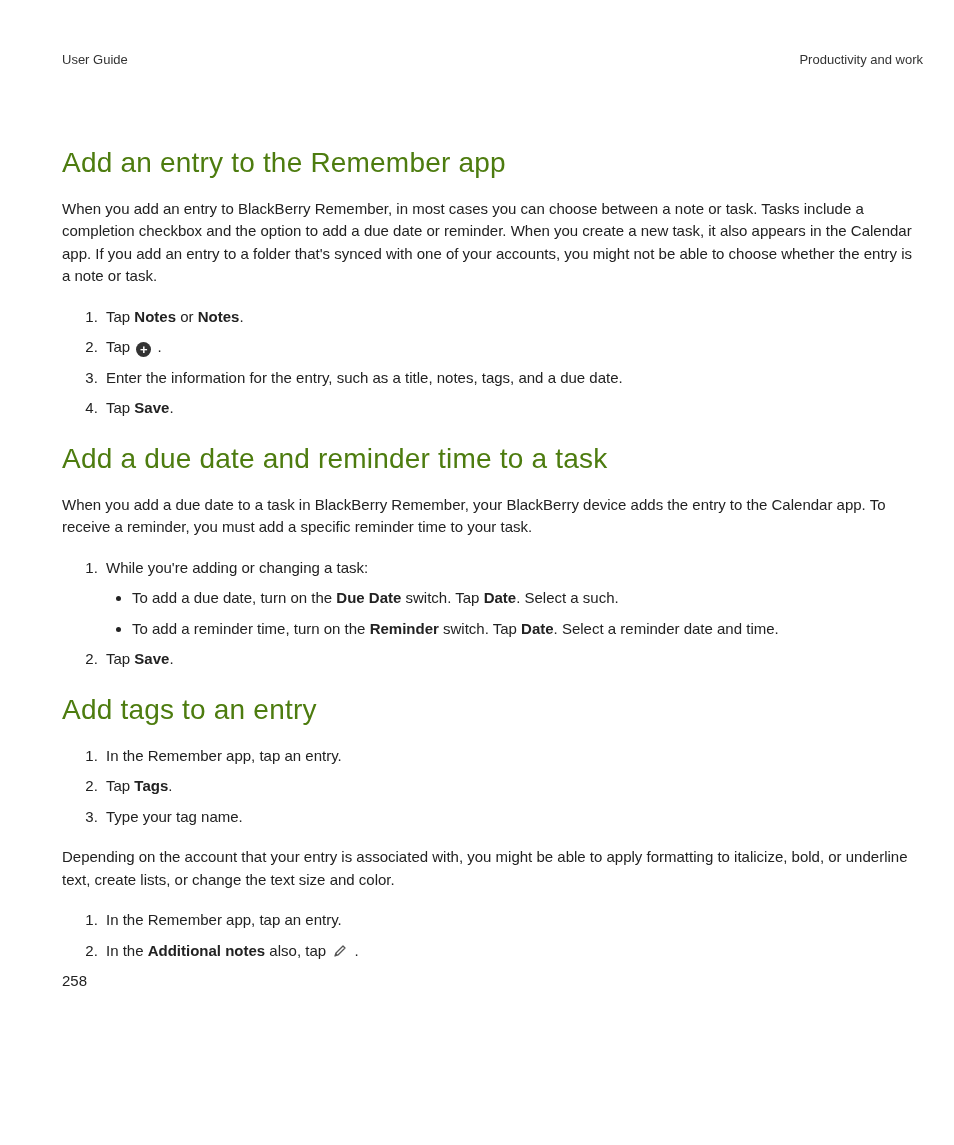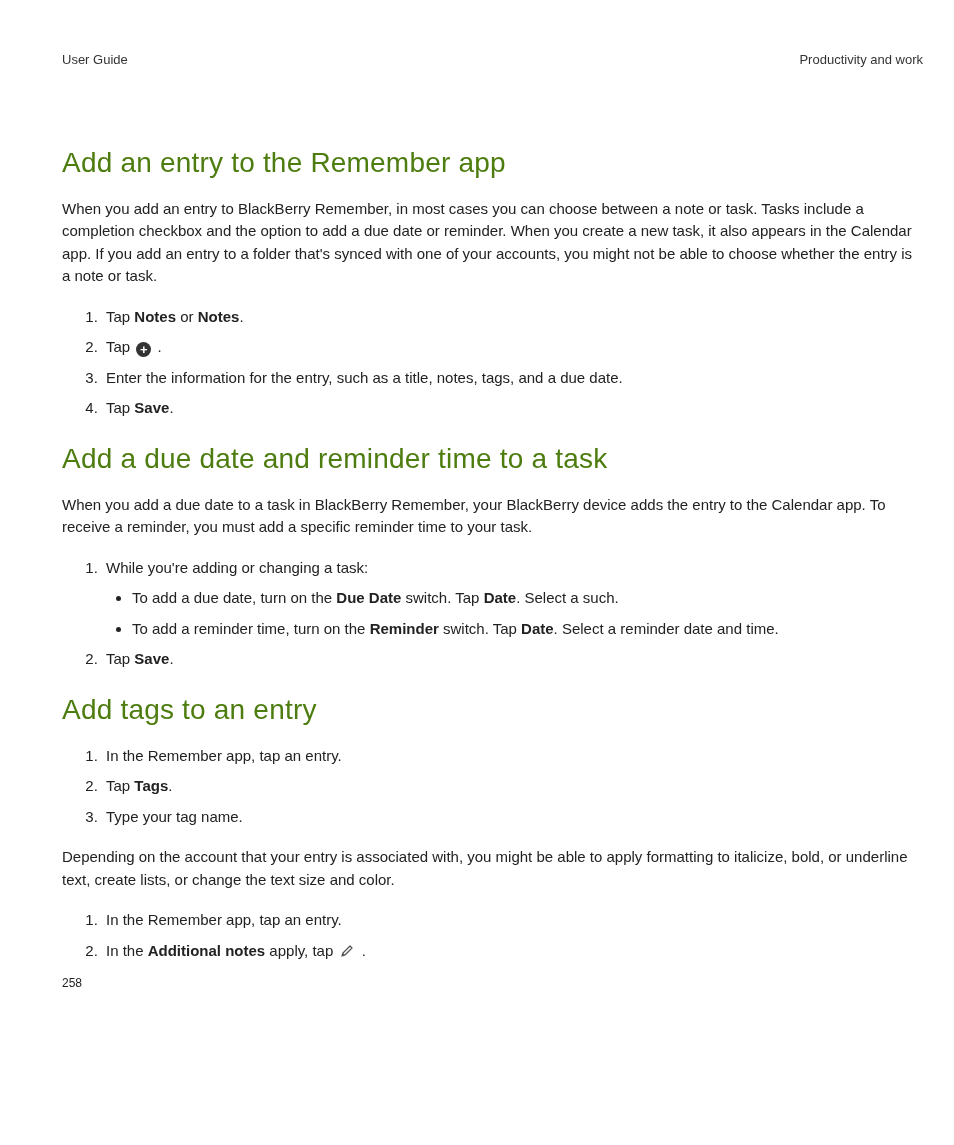--- a/index.html
+++ b/index.html
@@ -55,21 +55,21 @@
   ul.sub > li {
     margin-bottom: 8px;
   }
   strong, b, .bold {
     font-weight: bold;
   }
   .page-number {
     position: absolute;
     left: 62px;
     bottom: 48px;
-    font-size: 12px;
+    font-size: 15px;
   }
   .icon-plus {
     display: inline-block;
     width: 15px;
     height: 15px;
     border-radius: 50%;
     background: #333;
     color: #fff;
     font-size: 13px;
     line-height: 15px;
@@ -135,21 +135,21 @@
     <li>
       <span class="seg" data-bind="s3.step2_a">Tap </span><b class="seg" data-bind="s3.step2_b">Tags</b><span class="seg" data-bind="s3.step2_c">.</span>
     </li>
     <li data-bind="s3.step3">Type your tag name.</li>
   </ol>
 
   <p data-bind="s4.para">Depending on the account that your entry is associated with, you might be able to apply formatting to italicize, bold, or underline text, create lists, or change the text size and color.</p>
   <ol>
     <li data-bind="s4.step1">In the Remember app, tap an entry.</li>
     <li>
-      <span class="seg" data-bind="s4.step2_a">In the </span><b class="seg" data-bind="s4.step2_b">Additional notes</b><span class="seg" data-bind="s4.step2_c"> apply, tap </span><span class="icon-pen">
+      <span class="seg" data-bind="s4.step2_a">In the </span><b class="seg" data-bind="s4.step2_b">Additional notes</b><span class="seg" data-bind="s4.step2_c"> also, tap </span><span class="icon-pen">
         <svg width="16" height="16" viewBox="0 0 16 16">
           <path d="M3 13 L4 10 L11 3 L13 5 L6 12 Z" fill="none" stroke="#555" stroke-width="1.3" stroke-linejoin="round"></path>
           <path d="M3 13 L4 10 L6 12 Z" fill="#555"></path>
         </svg>
       </span><span class="seg" data-bind="s4.step2_d"> .</span>
     </li>
   </ol>
 
   <div class="page-number" data-bind="page_number">258</div>
 </div>

